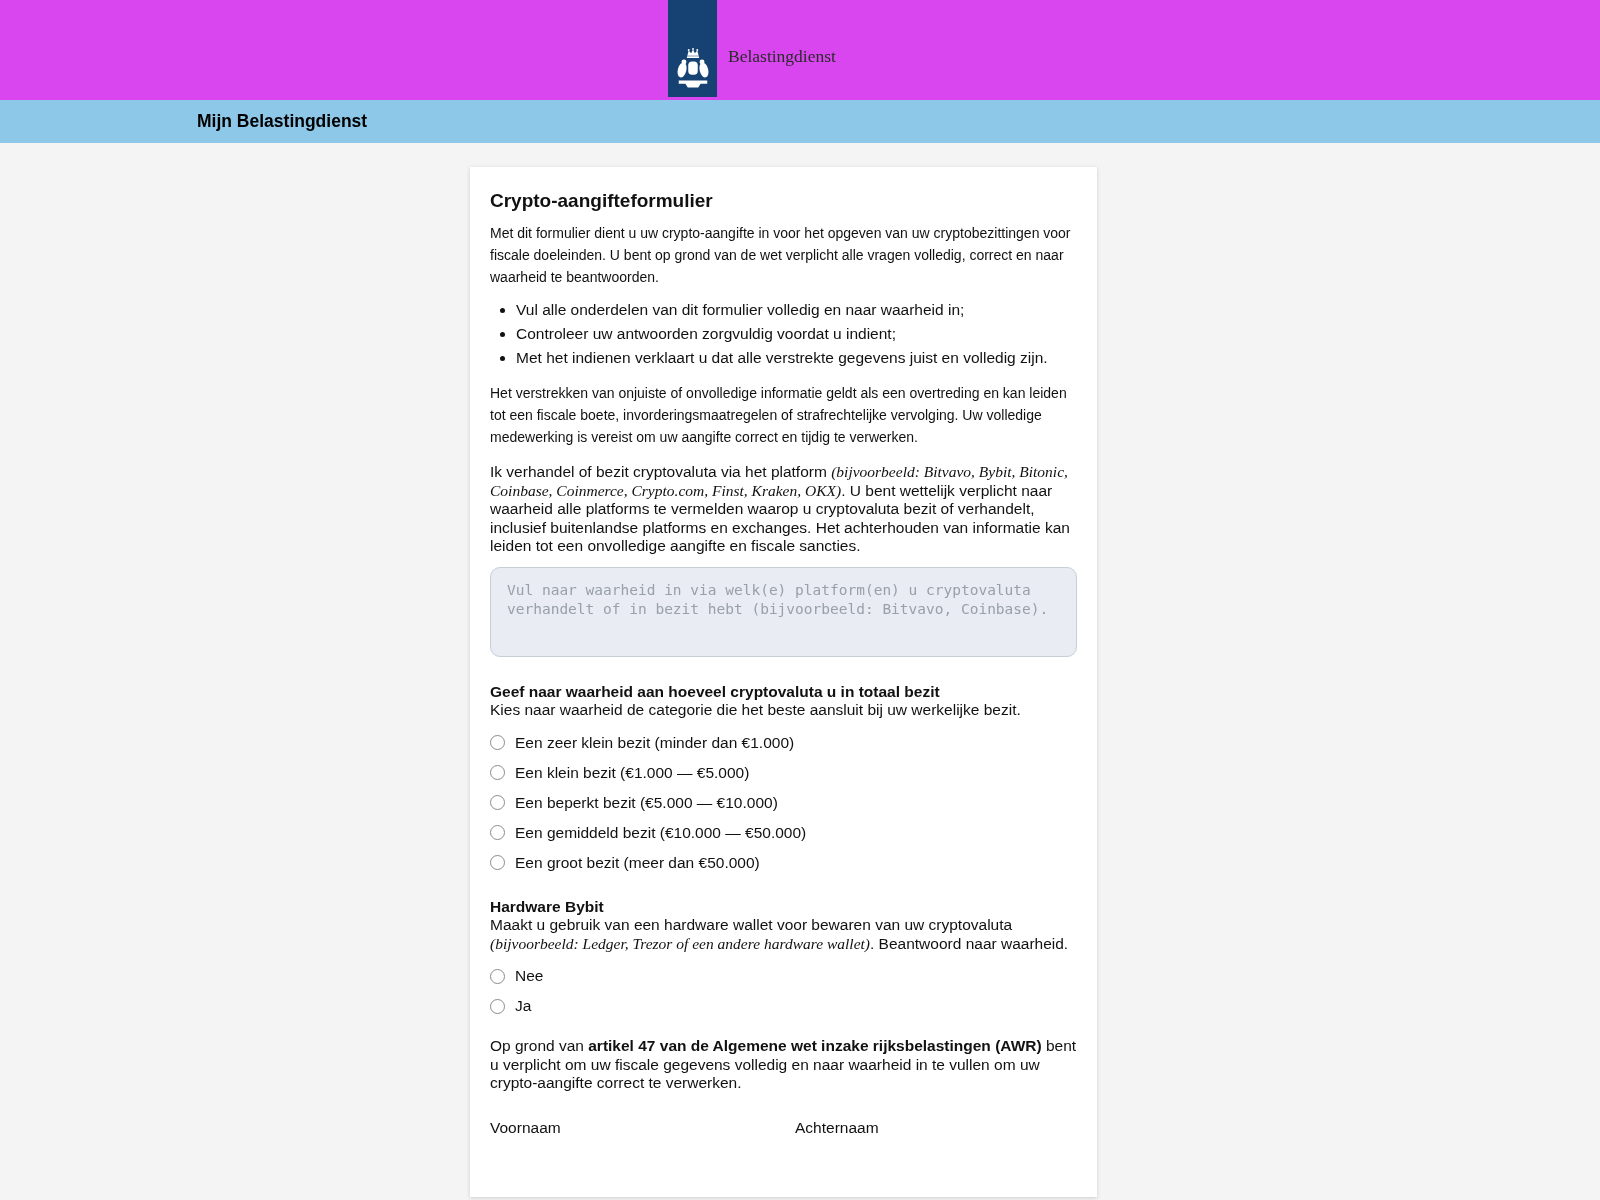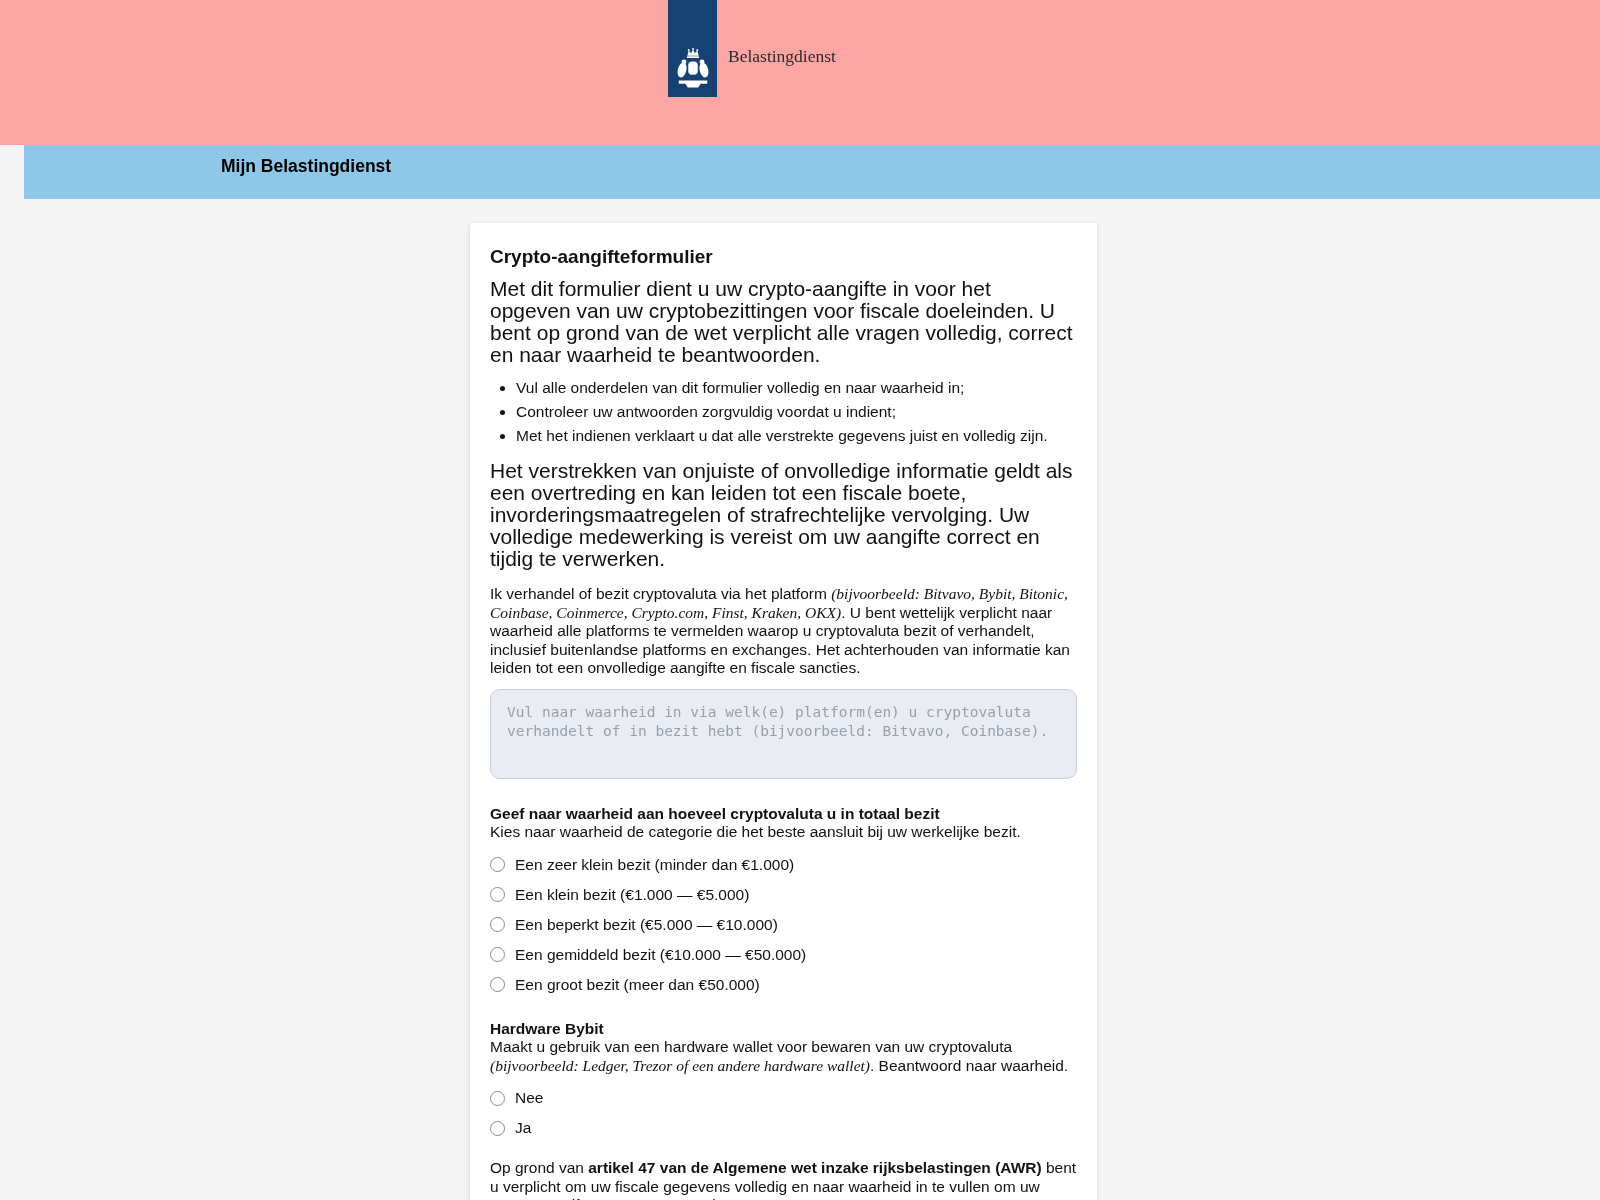--- a/index.html
+++ b/index.html
@@ -4,50 +4,50 @@
 <style>
   * { margin:0; padding:0; box-sizing:border-box; }
   html, body { width:1600px; height:1200px; overflow:hidden; }
   body {
     font-family:"Liberation Sans","DejaVu Sans",sans-serif;
     background:#f4f4f4;
     color:#111;
   }
 
   
-  .header { height:145px; background:#fca5a5; position:relative; }
+  .header { height:100px; background:#d946ef; position:relative; }
   .logo { position:absolute; left:668px; top:0; }
   .logo-banner {
     width:49px; height:97px; background:#154273;
     display:flex; align-items:flex-end; justify-content:center;
     padding-bottom:5px;
   }
   .logo-text {
     position:absolute; left:60px; top:46px;
     font-family:"Liberation Serif","DejaVu Serif",serif;
     font-size:17.5px; color:#2b2b2b; white-space:nowrap;
   }
 
   
-  .topbar { height:54px; background:#8dc8e8;margin-left:24px; }
+  .topbar { height:43px; background:#8dc8e8; }
   .topbar-title {
     padding-left:197px; line-height:43px;
     font-size:17.5px; font-weight:bold; color:#000;
   }
 
   
   .main { padding-top:24px; min-height:1038px; }
   .card {
     width:627px; margin-left:470px; background:#ffffff;
     box-shadow:0 1px 4px rgba(0,0,0,0.16);
     padding:23px 20px 60px 20px;
   }
 
   .form-title { font-size:19px; font-weight:bold; margin-bottom:10px; }
-  .p-loose { font-size:21px; line-height:22px; }
+  .p-loose { font-size:14px; line-height:22px; }
   .bullet-list { margin:13px 0 15px 0; padding-left:26px; }
   .bullet-list li { font-size:15.5px; line-height:18px; margin-bottom:6px; }
   .section { margin-top:15px; }
   .section-heading { font-size:15.5px; font-weight:bold; line-height:18.5px; }
   .p-tight { font-size:15.5px; line-height:18.5px; }
   .italic { font-style:italic;font-family:Liberation Serif, serif; }
   .bold { font-weight:bold; }
 
   .platform-textarea {
     display:block; width:587px; height:90px; margin-top:11px;

